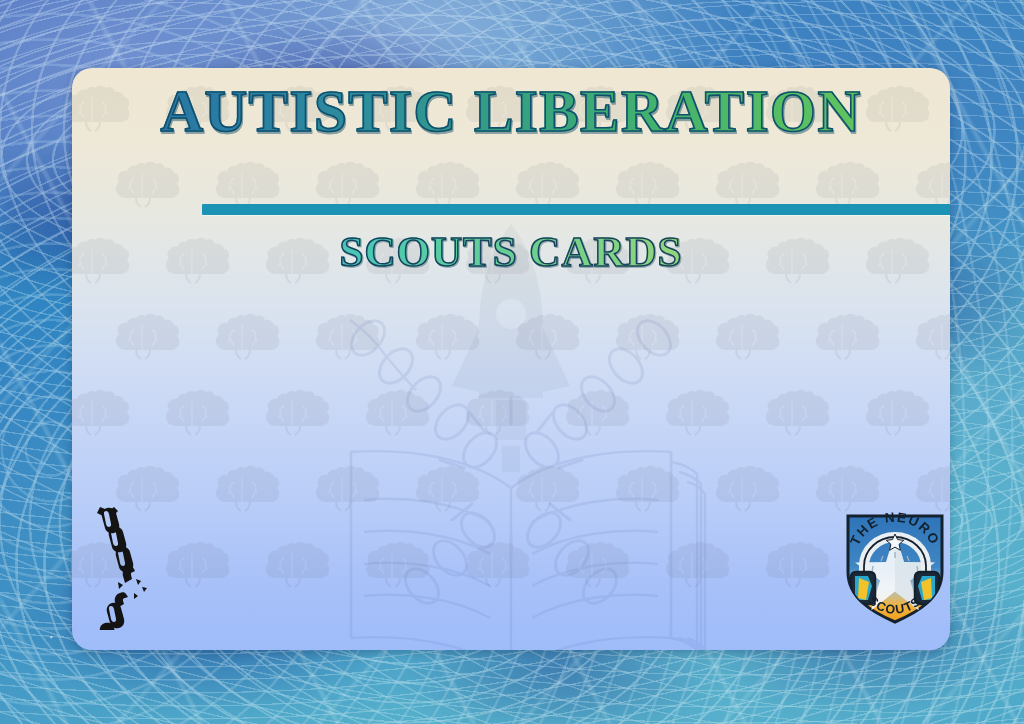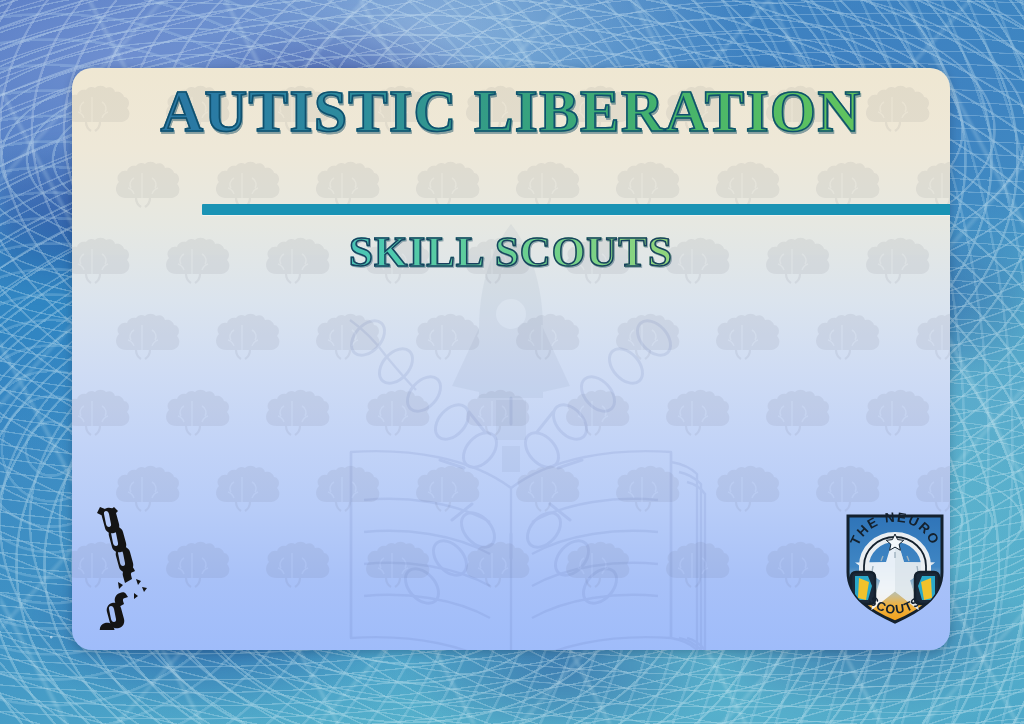--- a/index.html
+++ b/index.html
@@ -327,21 +327,21 @@
           <g stroke-width="3" stroke-linecap="round">
             <path d="M215 132v-26M189 140l-16-20M241 140l16-20M168 176l-24-8M262 176l24-8M176 212l-20 16M254 212l20 16M215 242v24"></path>
           </g>
         </g>
       </svg>
     </div>
 
     <div class="card-inner">
       <div id="title">AUTISTIC LIBERATION</div>
       <div id="title-rule"></div>
-      <div id="subtitle">SKILL SCOUTS</div>
+      <div id="subtitle">SCOUTS CARDS</div>
     </div>
 
     <div id="chain">
       <svg width="72" height="125" viewBox="0 0 72 125" xmlns="http://www.w3.org/2000/svg">
         <g fill="#141414">
 
           <path d="M17 3c-4 1-6 5-5 9l3 11c1 4 5 6 9 5s6-5 5-9l-3-11c-1-4-5-6-9-5zm2 6 2 10c.4 2-.6 3-2 3s-2.6-1-3-3l-2-10c-.4-2 .6-3 2-3s2.6 1 3 3z"></path>
           <path d="M10 2l5 2-2 7-6-3zM24 2l4 4-5 5-4-5z"></path>
           <path d="M24 22c-4 1-6 5-5 9l3 11c1 4 5 6 9 5s6-5 5-9l-3-11c-1-4-5-6-9-5zm2 6 2 10c.4 2-.6 3-2 3s-2.6-1-3-3l-2-10c-.4-2 .6-3 2-3s2.6 1 3 3z"></path>
           <path d="M31 42c-4 1-6 5-5 9l3 11c1 4 5 6 9 5s6-5 5-9l-3-11c-1-4-5-6-9-5zm2 6 2 10c.4 2-.6 3-2 3s-2.6-1-3-3l-2-10c-.4-2 .6-3 2-3s2.6 1 3 3z"></path>

